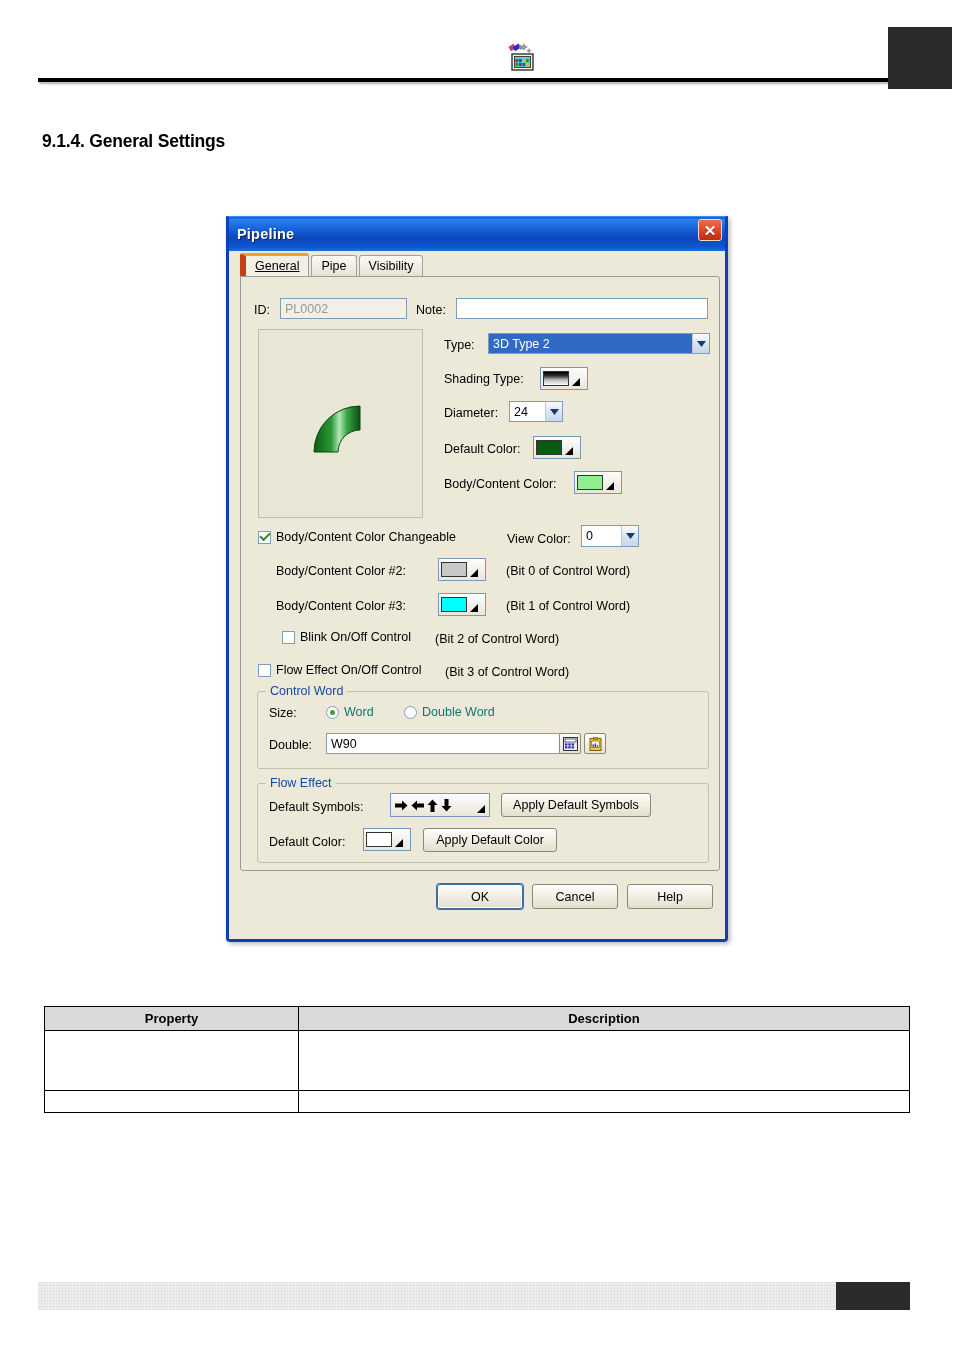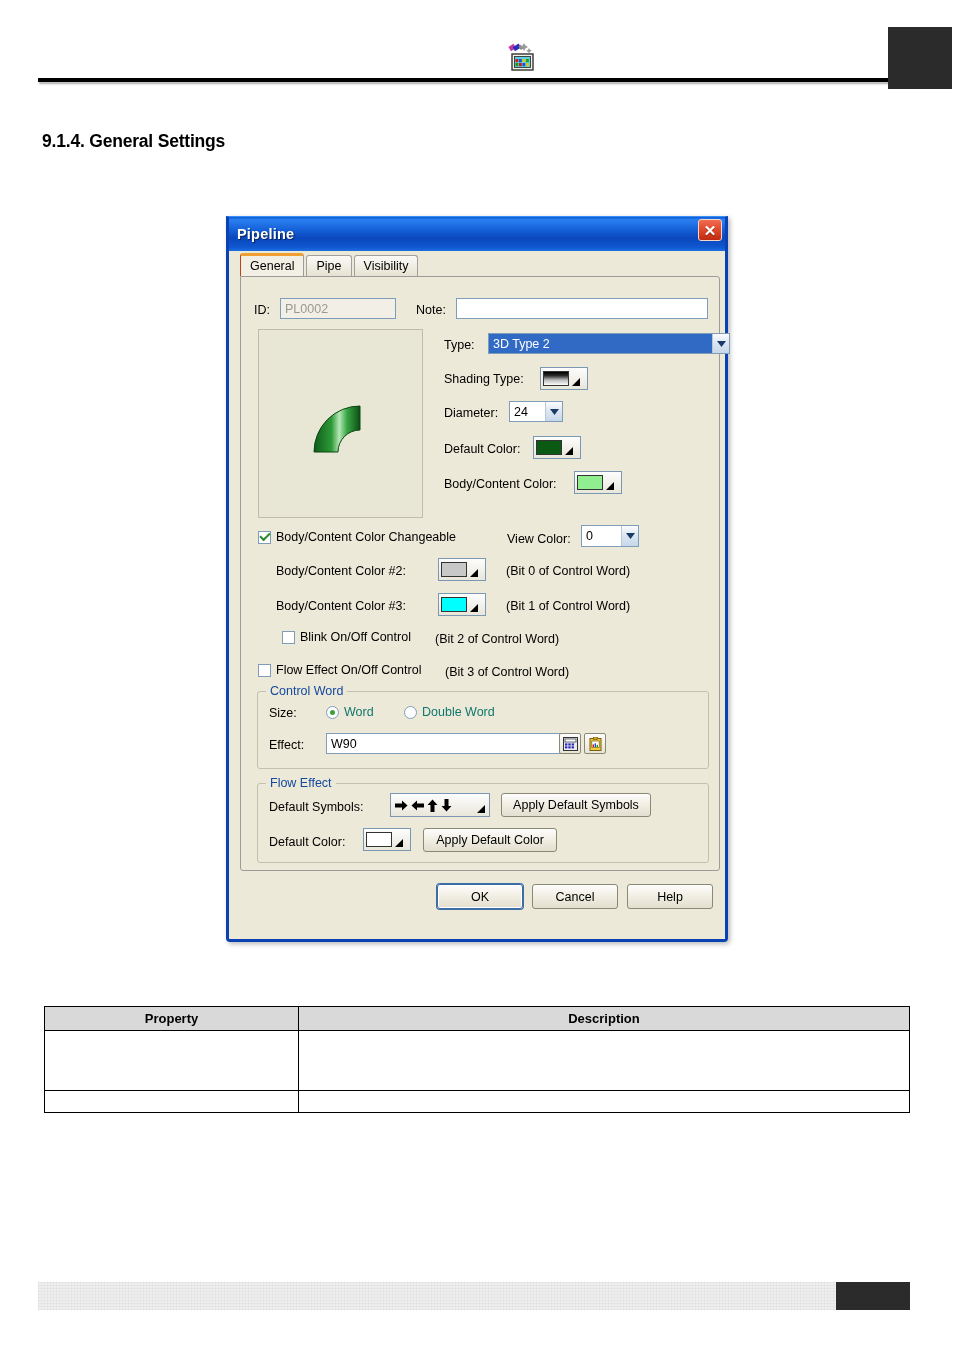--- a/index.html
+++ b/index.html
@@ -91,25 +91,26 @@
     border-radius: 3px 3px 0 0;
     font-size: 12.5px; color: #000;
     display: flex; align-items: center;
     margin-right: 2px;
     cursor: pointer;
   }
   .tab.active {
     height: 23px;
     background: #f2efe4;
     border-top: 3px solid #f0a030;
-    border-left: 1px solid #c2410c;
+    border-left: 6px solid #c2410c;
     border-right: 1px solid #9b9b9b;
     font-weight: normal;
     z-index: 3;
     position: relative;
+    text-decoration: underline;
   }
 
   
   .tabpanel {
     position: absolute; left: 11px; top: 60px;
     width: 480px; height: 595px;
     background: #ece9d8;
     border: 1px solid #9b9b9b;
     border-radius: 0 3px 3px 3px;
   }
@@ -311,21 +312,21 @@
       <span>Pipe</span>
     </div>
     <div class="tab">
       <span>Visibility</span>
     </div>
   </div>
 
   <div class="tabpanel">
 
     <div class="lbl" style="left:13px; top:26px;">ID:</div>
-    <div class="textbox readonly" style="left:39px; top:21px; width:116px; height:21px;">PL0002</div>
+    <div class="textbox readonly" style="left:39px; top:21px; width:127px; height:21px;">PL0002</div>
     <div class="lbl" style="left:175px; top:26px;">Note:</div>
     <div class="textbox" style="left:215px; top:21px; width:252px; height:21px;"></div>
 
     <div class="preview" style="left:17px; top:52px; width:165px; height:189px;">
       <svg width="163" height="187" viewBox="0 0 163 187">
         <defs>
           <linearGradient id="pipegrad" x1="0" y1="0" x2="1" y2="0">
             <stop offset="0%" stop-color="#0e5c18"></stop>
             <stop offset="38%" stop-color="#2d9a38"></stop>
             <stop offset="55%" stop-color="#b6e8b6"></stop>
@@ -345,21 +346,21 @@
 
         <rect x="101" y="70" width="8" height="52" fill="url(#pipegrad2)" stroke="none" opacity="0"></rect>
         <path d="M 101 76 L 101 100 L 109 100 L 109 76 Z" fill="#1d7a26" opacity="0"></path>
 
         <rect x="47" y="122" width="32" height="0" fill="none"></rect>
         <path d="M 47 122 L 79 122 L 79 146 L 47 146 Z" fill="url(#pipegrad2)" opacity="0"></path>
       </svg>
     </div>
 
     <div class="lbl" style="left:203px; top:61px;">Type:</div>
-    <div class="combo selected" style="left:247px; top:56px; width:242px; height:21px;">
+    <div class="combo selected" style="left:247px; top:56px; width:222px; height:21px;">
       <span class="cval">3D Type 2</span>
       <span class="carrow">
         <svg width="9" height="6" viewBox="0 0 9 6">
             <path d="M0 0 L9 0 L4.5 6 Z" fill="#1a3a6a"></path>
           </svg>
       </span>
     </div>
 
     <div class="lbl" style="left:203px; top:95px;">Shading Type:</div>
     <div class="swatchbtn" style="left:299px; top:90px; width:48px; height:23px;">
@@ -436,21 +437,21 @@
       <div class="lbl" style="left:11px; top:14px;">Size:</div>
       <div class="rdwrap" style="left:68px; top:13px;">
         <span class="rd on"></span>
         <span class="rdl">Word</span>
       </div>
       <div class="rdwrap" style="left:146px; top:13px;">
         <span class="rd"></span>
         <span class="rdl">Double Word</span>
       </div>
 
-      <div class="lbl" style="left:11px; top:46px;">Effect:</div>
+      <div class="lbl" style="left:11px; top:46px;">Double:</div>
       <div class="textbox" style="left:68px; top:41px; width:252px; height:21px;">W90</div>
       <div class="iconbtn" style="left:301px; top:41px; width:22px; height:21px;">
         <svg width="15" height="14" viewBox="0 0 15 14">
           <rect x="0.5" y="0.5" width="14" height="13" fill="#e9e9ee" stroke="#333"></rect>
           <rect x="2" y="2" width="11" height="3" fill="#fff" stroke="#667"></rect>
           <g fill="#2a2ab8">
             <rect x="2" y="6.4" width="2.4" height="2.1"></rect>
               <rect x="5.3" y="6.4" width="2.4" height="2.1"></rect>
             <rect x="8.6" y="6.4" width="2.4" height="2.1"></rect>
               <rect x="2" y="9.3" width="2.4" height="2.1"></rect>

